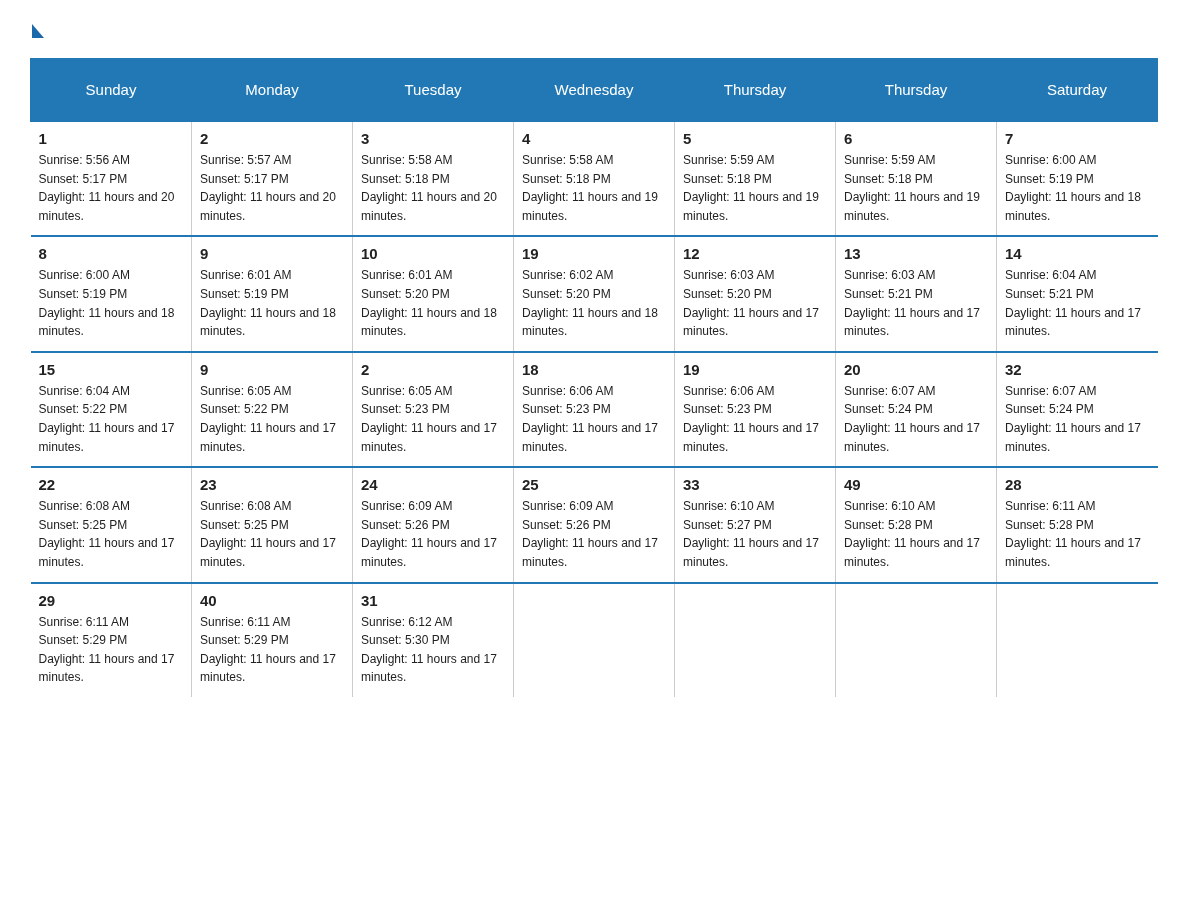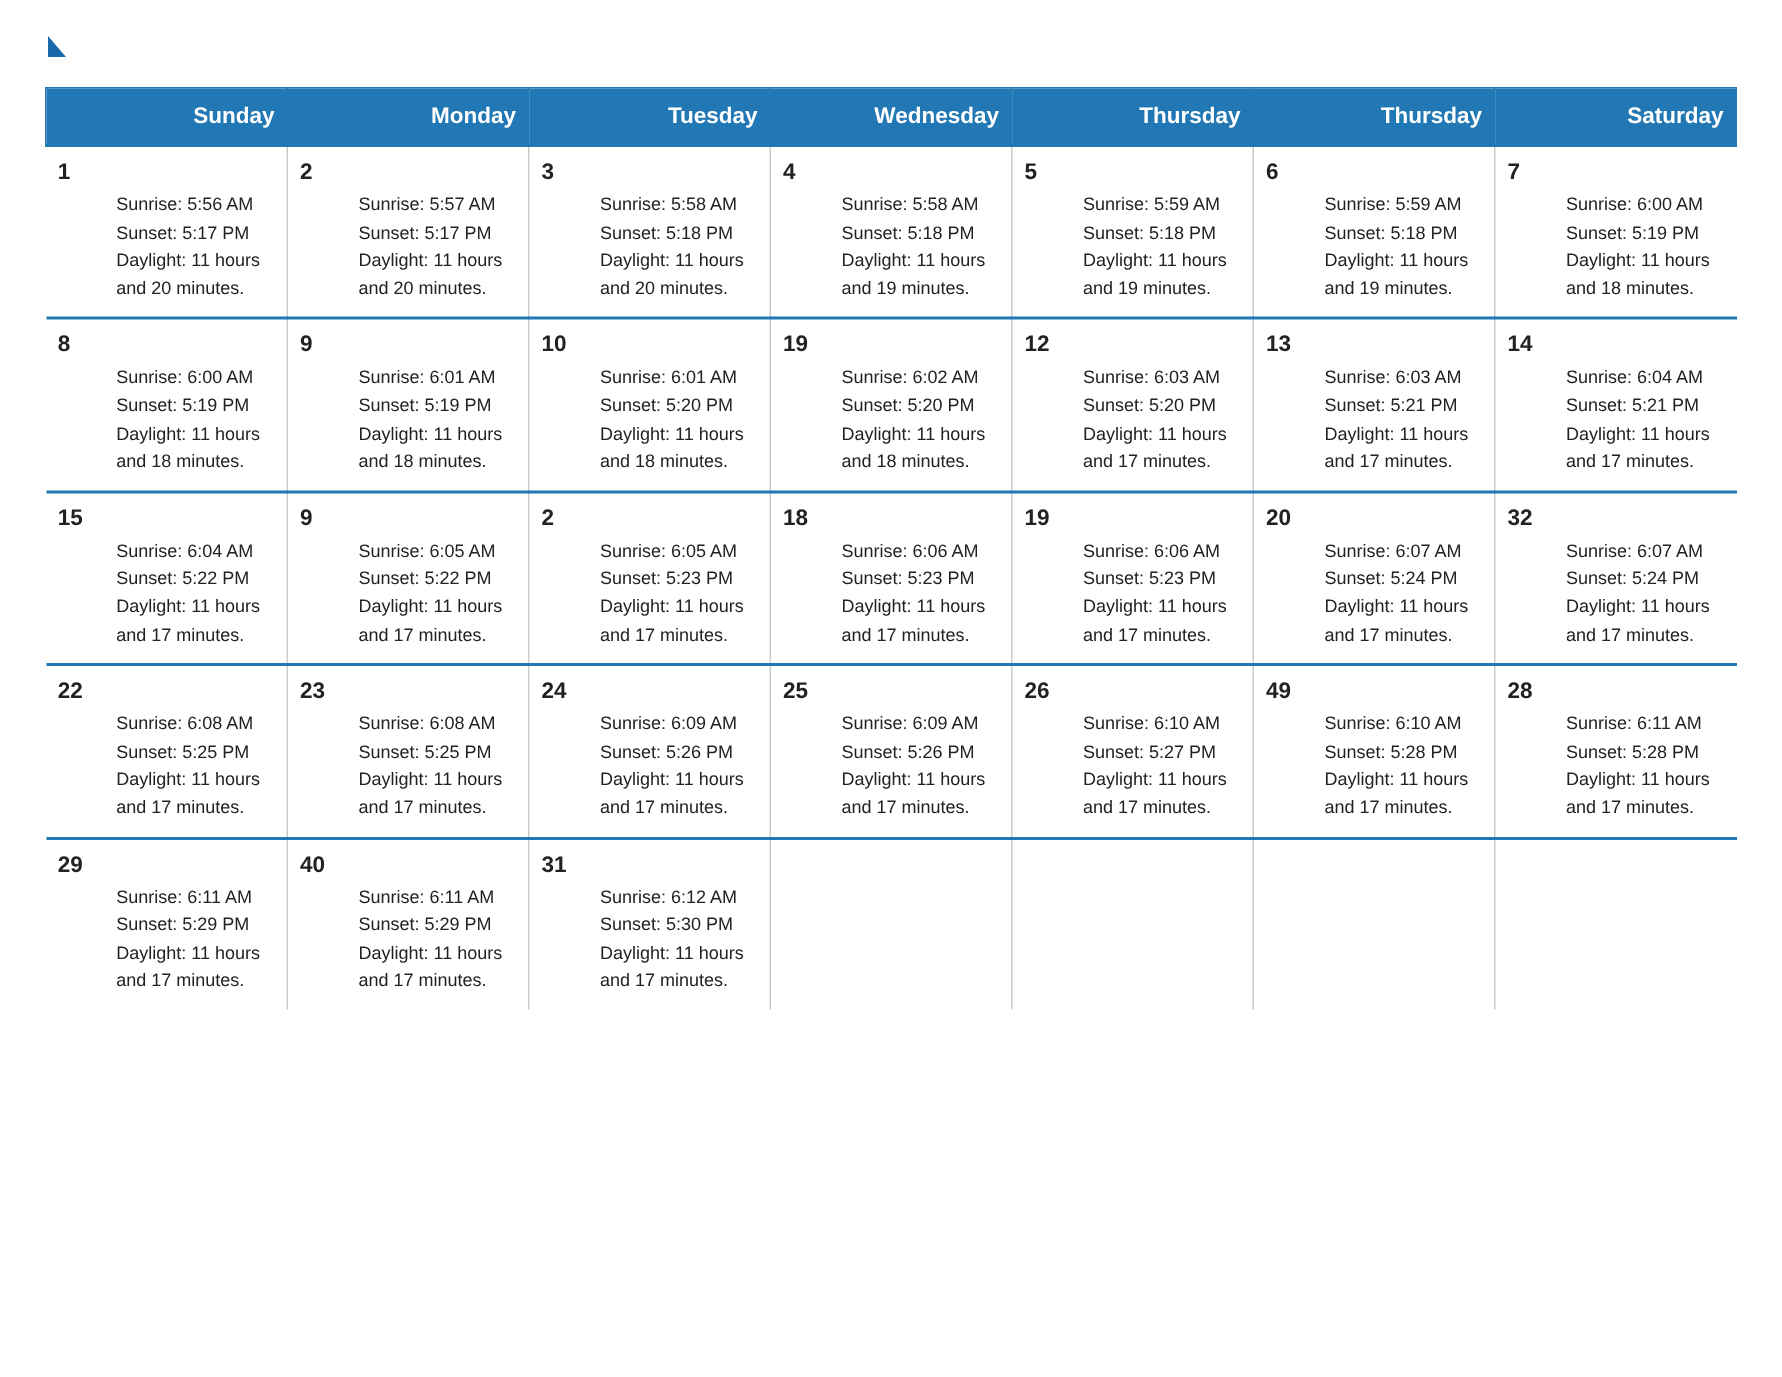--- a/index.html
+++ b/index.html
@@ -62,23 +62,23 @@
       width: 100%;
       border-collapse: collapse;
       table-layout: fixed;
     }
     thead tr {
       background-color: #2178b4;
     }
     thead th {
       color: #fff;
       font-size: 15px;
-      font-weight: bold;
-      padding: 10px 8px;
-      text-align: right;
+      font-weight: normal;
+      padding: 22px 8px;
+      text-align: center;
       border: 1px solid #2178b4;
     }
     tbody tr {
       border-top: 2px solid #2178b4;
     }
     tbody td {
       vertical-align: top;
       padding: 8px 8px 10px 8px;
       font-size: 12.5px;
       color: #222;
@@ -91,21 +91,20 @@
     .day-number {
       font-size: 15px;
       font-weight: bold;
       display: block;
       margin-bottom: 4px;
     }
     .day-info {
       font-size: 12px;
       line-height: 1.55;
       color: #222;
-      margin-left: 39px;
     }
     .empty-cell {
       background: #fff;
     }
   </style>
 </head>
 <body>
 
 <div class="header">
   <div class="logo-wrapper">
@@ -235,21 +234,21 @@
         </td>
         <td>
           <span class="day-number">24</span>
           <div class="day-info">Sunrise: 6:09 AM<br>Sunset: 5:26 PM<br>Daylight: 11 hours and 17 minutes.</div>
         </td>
         <td>
           <span class="day-number">25</span>
           <div class="day-info">Sunrise: 6:09 AM<br>Sunset: 5:26 PM<br>Daylight: 11 hours and 17 minutes.</div>
         </td>
         <td>
-          <span class="day-number">26</span>
+          <span class="day-number">33</span>
           <div class="day-info">Sunrise: 6:10 AM<br>Sunset: 5:27 PM<br>Daylight: 11 hours and 17 minutes.</div>
         </td>
         <td>
           <span class="day-number">49</span>
           <div class="day-info">Sunrise: 6:10 AM<br>Sunset: 5:28 PM<br>Daylight: 11 hours and 17 minutes.</div>
         </td>
         <td>
           <span class="day-number">28</span>
           <div class="day-info">Sunrise: 6:11 AM<br>Sunset: 5:28 PM<br>Daylight: 11 hours and 17 minutes.</div>
         </td>

